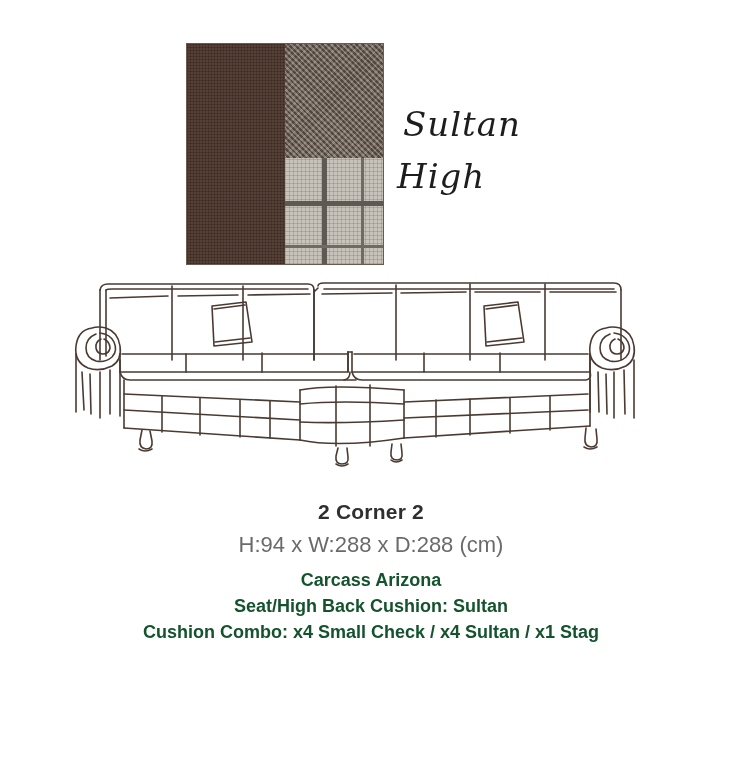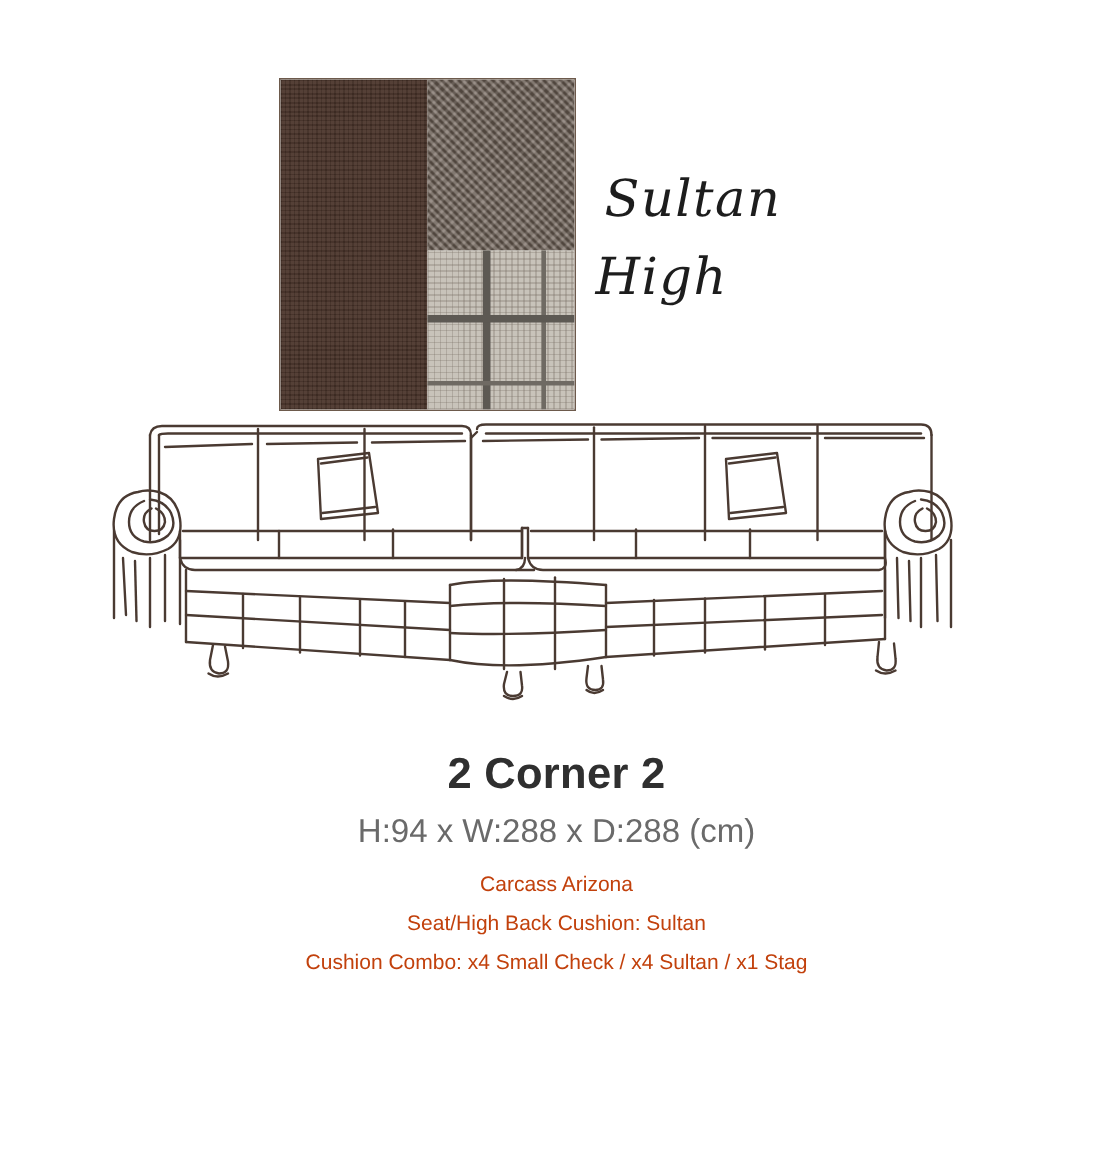--- a/index.html
+++ b/index.html
@@ -16,21 +16,20 @@
     overflow: hidden;
   }
 
   
   .swatch-area {
     position: absolute;
     left: 0;
     top: 0;
     width: 742px;
     height: 275px;
-    margin-top: 9px;
   }
   .swatch-card {
     position: absolute;
     left: 186px;
     top: 43px;
     width: 198px;
     height: 222px;
     border: 1px solid #6d5a4c;
     box-sizing: border-box;
     overflow: hidden;
@@ -126,36 +125,36 @@
 
   
   .caption {
     position: absolute;
     left: 0;
     top: 500px;
     width: 742px;
     text-align: center;
   }
   .caption .title {
-    font-size: 29px;
+    font-size: 21px;
     font-weight: bold;
     color: #2f2f2f;
     margin: 0 0 8px 0;
     letter-spacing: 0.2px;
   }
   .caption .dims {
     font-size: 22px;
     color: #6a6a6a;
     margin: 0 0 9px 0;
   }
   .caption .spec {
-    font-size: 14px;
-    color: #c2410c;
+    font-size: 18px;
+    color: #14532d;
     line-height: 26px;
-    font-weight: normal;
+    font-weight: bold;
   }
   .caption .spec .row {
     display: block;
   }
 </style>
 </head>
 <body>
 
 <div class="swatch-area">
 

